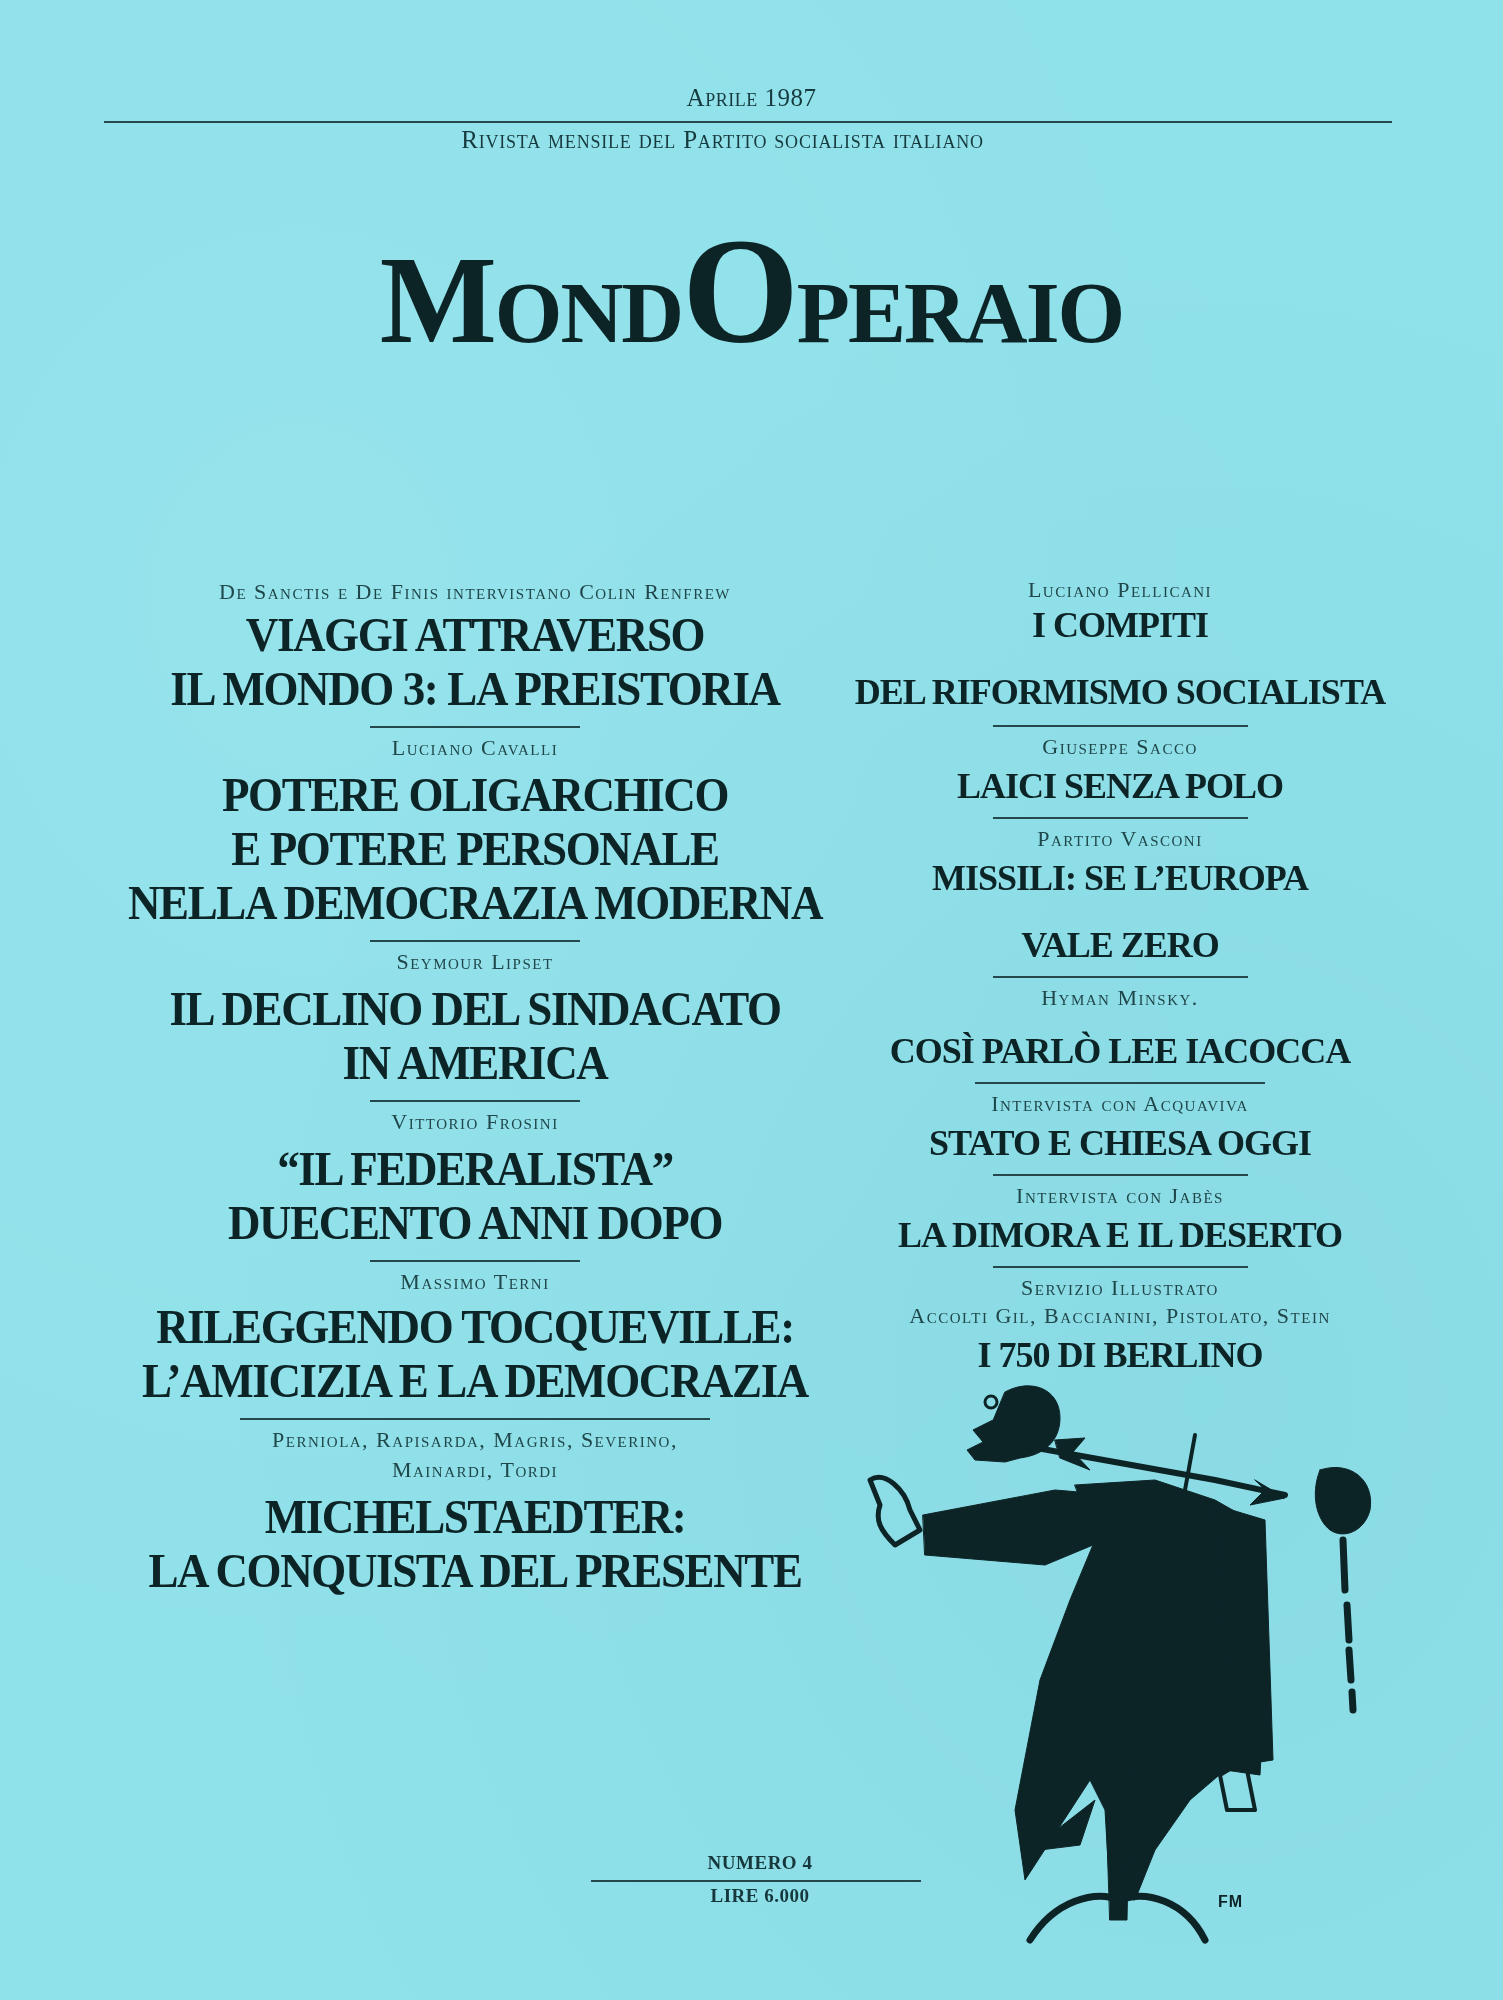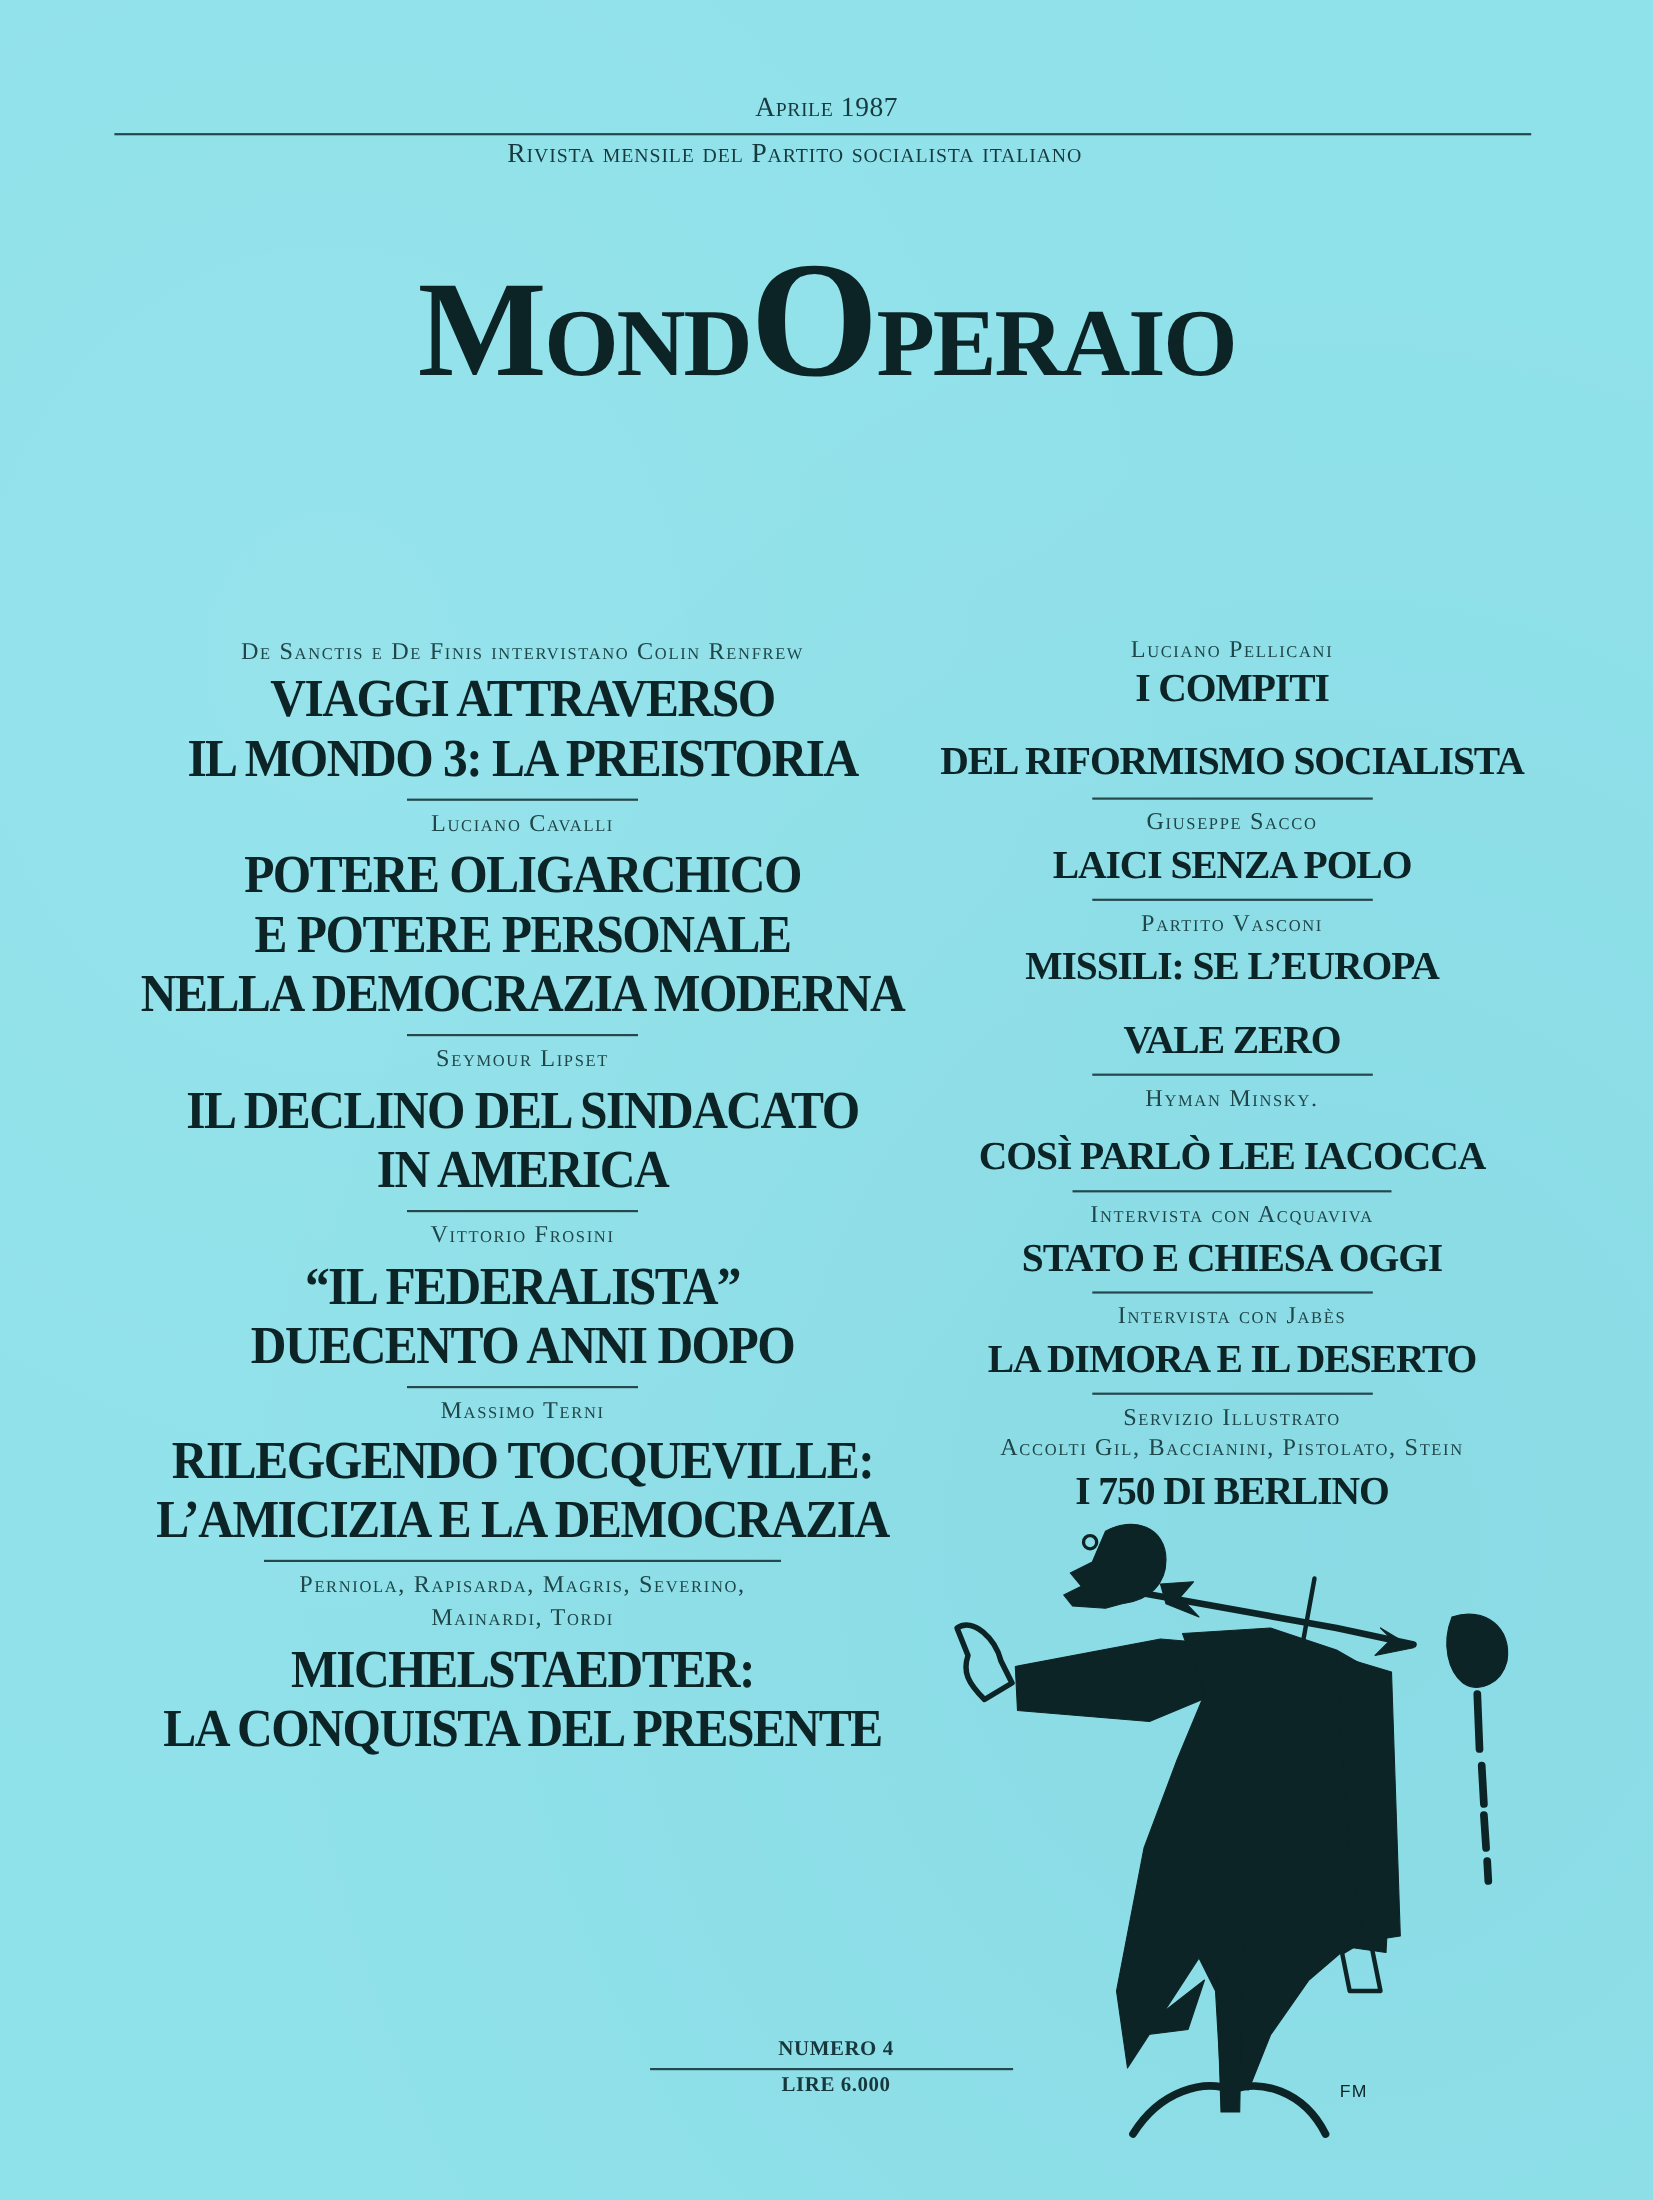--- a/index.html
+++ b/index.html
@@ -60,21 +60,21 @@
     left:560px; width:400px; top:1852px; font-size:19px; font-weight:bold;
     letter-spacing:0.5px; color:#16383c;
   }
   .rule-foot { left:591px; width:330px; top:1880px; border-top:2px solid #24484c; }
   .footer-price {
     left:560px; width:400px; top:1885px; font-size:19px; font-weight:bold;
     letter-spacing:0.5px; color:#16383c;
   }
   .illus { left:855px; top:1380px; width:520px; height:570px; }
   .signature {
-    left:1218px; top:1893px; font-size:16px; font-weight:normal; color:#0d2427;
+    left:1218px; top:1893px; font-size:16px; font-weight:bold; color:#0d2427;
     font-family:"Liberation Sans",sans-serif; letter-spacing:1px;
   }
 </style>
 </head>
 <body>
 
 <div class="abs center date">Aprile 1987</div>
 <div class="abs rule-top"></div>
 <div class="abs center subtitle">Rivista mensile del Partito socialista italiano</div>
 <div class="abs center masthead"><span>Mond</span><span class="cap-o">O</span><span>peraio</span></div>

